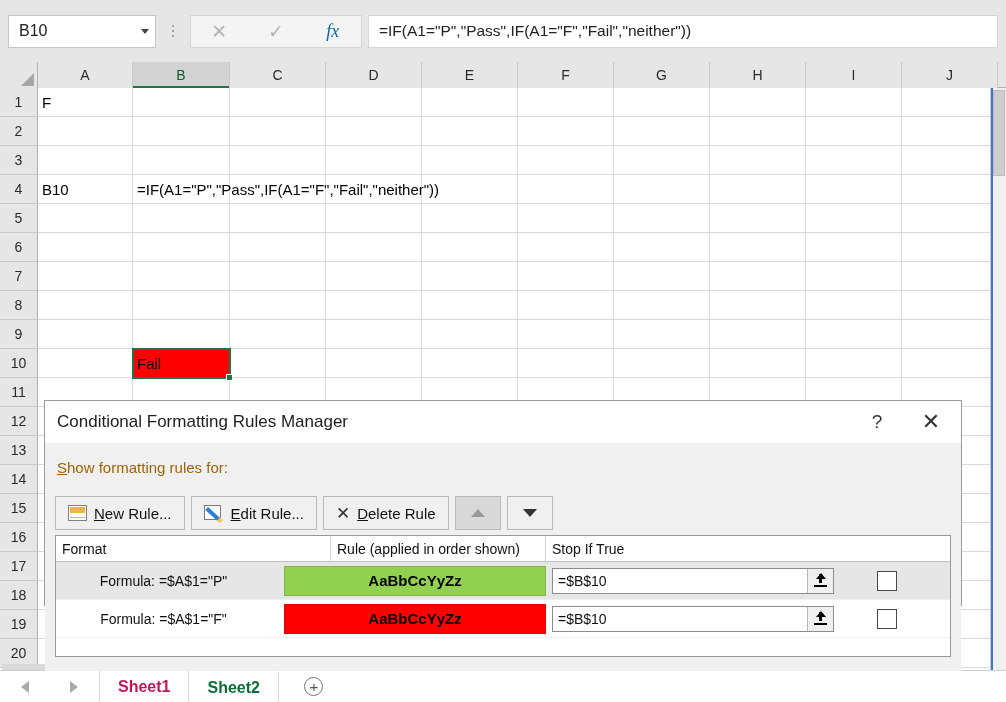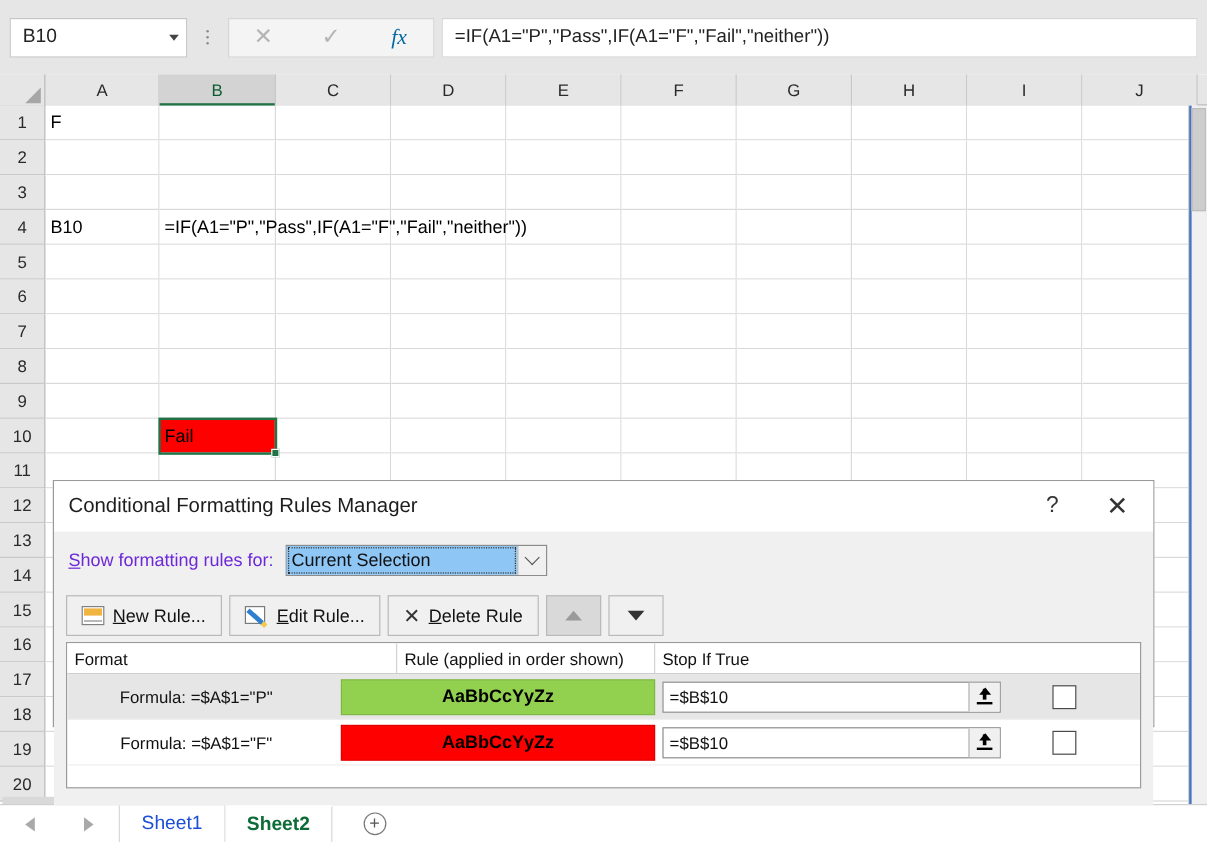--- a/index.html
+++ b/index.html
@@ -120,21 +120,21 @@
     position: absolute; left: 0; top: 670px; width: 1006px; height: 32px;
     background: #fff; border-top: 1px solid #d0d0d0;
     display: flex; align-items: stretch;
   }
   .tabnav { width: 100px; display: flex; align-items: center; justify-content: space-around;
             border-right: 1px solid #d8d8d8; }
   .nav-arrow-l { width: 0; height: 0; border-top: 6px solid transparent; border-bottom: 6px solid transparent; border-right: 8px solid #a9a9a9; }
   .nav-arrow-r { width: 0; height: 0; border-top: 6px solid transparent; border-bottom: 6px solid transparent; border-left: 8px solid #a9a9a9; }
   .sheet-tab {
     padding: 0 18px; display: flex; align-items: center;
-    font-size: 16px; color: #1d4ed8; border-right: 1px solid #d8d8d8;
+    font-size: 16px; color: #be185d; border-right: 1px solid #d8d8d8; font-weight: bold;
   }
   .sheet-tab.active { color: #0d6b37; font-weight: bold; background: #fff; border-top: 2px solid #fff; }
   .addsheet { width: 70px; display: flex; align-items: center; justify-content: center; }
   .plus-circle {
     width: 19px; height: 19px; border: 1.4px solid #777; border-radius: 50%;
     display: flex; align-items: center; justify-content: center;
     font-size: 15px; color: #555; line-height: 1;
   }
   .hscroll {
     position: absolute; left: 0; top: 663px; width: 180px; height: 8px;
@@ -155,21 +155,21 @@
   }
   .dlg-title { font-size: 17px; color: #1d1d1d; }
   .dlg-help, .dlg-close {
     position: absolute; top: 4px; width: 44px; height: 34px;
     display: flex; align-items: center; justify-content: center;
   }
   .dlg-help { right: 62px; font-size: 19px; color: #333; }
   .dlg-close { right: 8px; font-size: 22px; color: #333; font-weight: 300; }
   .dlg-body { background: #f0f0f0; height: 228px; padding: 0 10px; position: relative; }
   .showrules-row { display: flex; align-items: center; height: 48px; padding-left: 2px; }
-  .showrules-label { font-size: 15px; color: #6d28d9; margin-right: 10px; }
+  .showrules-label { font-size: 15px; color: #a16207; margin-right: 10px; }
   .showrules-label u { text-decoration: underline; }
   .combo {
     width: 218px; height: 26px; background: #fff; border: 1px solid #8c8c8c;
     display: flex; align-items: stretch;
   }
   .combo-val {
     flex: 1; background: #8ec6f5; color: #111; font-size: 15px;
     display: flex; align-items: center; padding-left: 4px;
     outline: 1px dotted #333; outline-offset: -2px;
   }
@@ -607,26 +607,20 @@
     <div class="dlg-title-bar">
       <div class="dlg-title">Conditional Formatting Rules Manager</div>
       <div class="dlg-help">?</div>
       <div class="dlg-close">✕</div>
     </div>
 
     <div class="dlg-body">
 
       <div class="showrules-row">
         <div class="showrules-label"><u>S</u><span>how formatting rules for:</span></div>
-        <div class="combo">
-          <div class="combo-val">Current Selection</div>
-          <div class="combo-btn">
-              <span class="chev"></span>
-            </div>
-        </div>
       </div>
 
       <div class="toolbar">
         <div class="tbtn">
           <span class="ico-newrule"></span>
           <span><u>N</u><span>ew Rule...</span></span>
         </div>
         <div class="tbtn">
           <span class="ico-editrule">
               <span class="sheetbg"></span>

